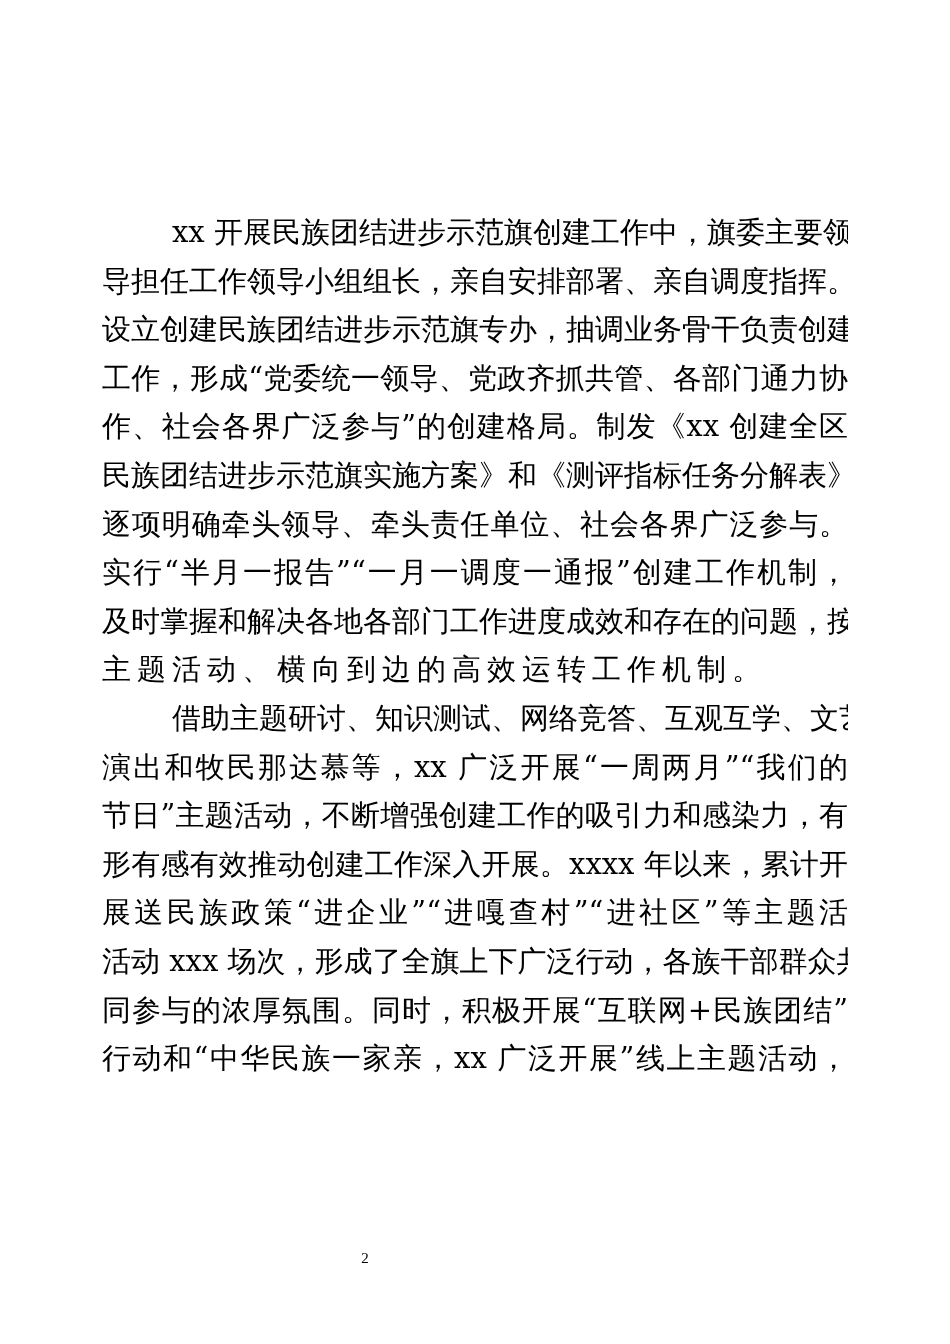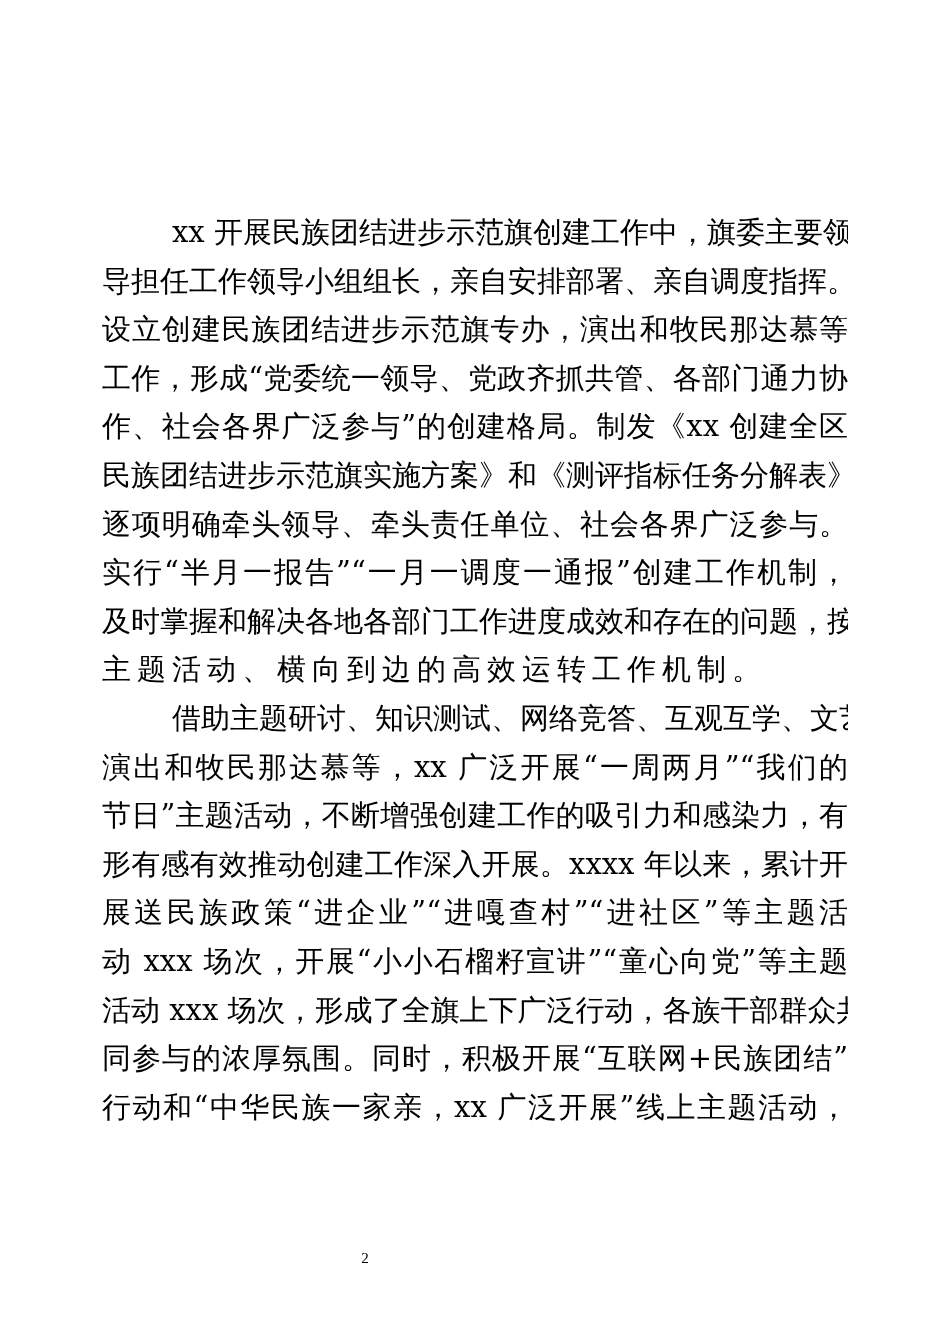--- a/index.html
+++ b/index.html
@@ -58,35 +58,34 @@
     }
   </style>
 </head>
 <body>
 
 <div class="page">
   <div class="body-text">
     <div class="paragraph">
       <div class="line indent">xx 开展民族团结进步示范旗创建工作中，旗委主要领</div>
       <div class="line">导担任工作领导小组组长，亲自安排部署、亲自调度指挥。</div>
-      <div class="line">设立创建民族团结进步示范旗专办，演出和牧民那达慕等</div>
+      <div class="line">设立创建民族团结进步示范旗专办，抽调业务骨干负责创建</div>
       <div class="line">工作，形成“党委统一领导、党政齐抓共管、各部门通力协</div>
       <div class="line">作、社会各界广泛参与”的创建格局。制发《xx 创建全区</div>
       <div class="line">民族团结进步示范旗实施方案》和《测评指标任务分解表》，</div>
       <div class="line">逐项明确牵头领导、牵头责任单位、社会各界广泛参与。</div>
       <div class="line">实行“半月一报告”“一月一调度一通报”创建工作机制，</div>
       <div class="line">及时掌握和解决各地各部门工作进度成效和存在的问题，按</div>
       <div class="line last">主题活动、横向到边的高效运转工作机制。</div>
     </div>
     <div class="paragraph">
       <div class="line indent">借助主题研讨、知识测试、网络竞答、互观互学、文艺</div>
       <div class="line">演出和牧民那达慕等，xx 广泛开展“一周两月”“我们的</div>
       <div class="line">节日”主题活动，不断增强创建工作的吸引力和感染力，有</div>
       <div class="line">形有感有效推动创建工作深入开展。xxxx 年以来，累计开</div>
       <div class="line">展送民族政策“进企业”“进嘎查村”“进社区”等主题活</div>
-      <div class="line">动 xxx 场次，开展“小小石榴籽宣讲”“童心向党”等主题</div>
       <div class="line">活动 xxx 场次，形成了全旗上下广泛行动，各族干部群众共</div>
       <div class="line">同参与的浓厚氛围。同时，积极开展“互联网+民族团结”</div>
       <div class="line">行动和“中华民族一家亲，xx 广泛开展”线上主题活动，</div>
     </div>
   </div>
   <div class="page-number">2</div>
 </div>
 
 </body></html>

